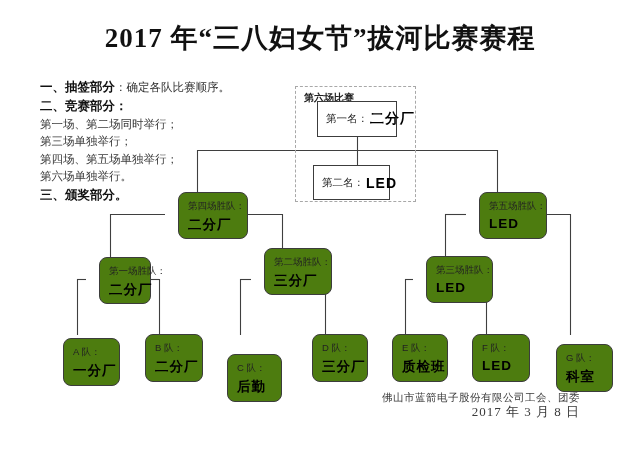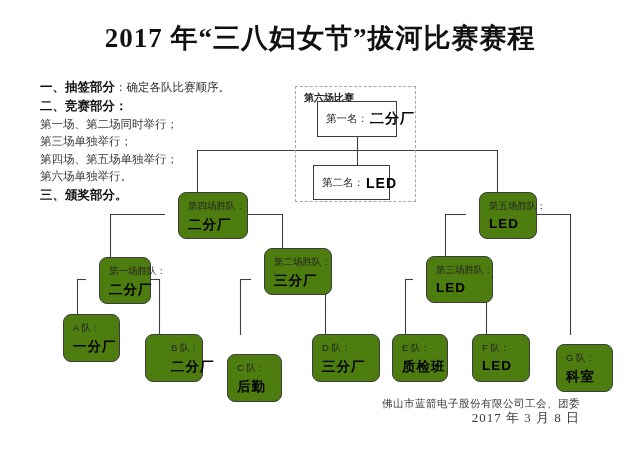--- a/index.html
+++ b/index.html
@@ -34,35 +34,35 @@
   .c1{left:317px;top:101px;width:80px;height:36px;}
   .c2{left:313px;top:165px;width:77px;height:35px;}
   
   .bbox{
     position:absolute;background:#4d7c0f;border:1px solid #3c3c3c;border-radius:8px;
     z-index:3;box-sizing:border-box;margin-left:15px;
   }
   .bbox .lbl{font-size:9.5px;color:#222;padding:7px 0 0 9px;white-space:nowrap;}
   .bbox .team{font-size:13.5px;font-weight:bold;color:#000;padding:3px 0 0 9px;letter-spacing:1px;white-space:nowrap;}
   .w4{left:163px;top:192px;width:70px;height:47px;}
-  .w5{left:464px;top:192px;width:58px;height:47px;}
+  .w5{left:464px;top:192px;width:68px;height:47px;}
   .w1{left:84px;top:257px;width:52px;height:47px;}
   .w2{left:249px;top:248px;width:68px;height:47px;}
   .w3{left:411px;top:256px;width:67px;height:47px;}
-  .tA{left:48px;top:314px;width:57px;height:48px;}
-  .tB{left:130px;top:334px;width:58px;height:48px;padding-left:16px;}
+  .tA{left:48px;top:338px;width:57px;height:48px;}
+  .tB{left:130px;top:334px;width:58px;height:48px;}
   .tC{left:212px;top:354px;width:55px;height:48px;}
-  .tD{left:297px;top:334px;width:68px;height:48px;}
+  .tD{left:297px;top:334px;width:56px;height:48px;}
   .tE{left:377px;top:334px;width:56px;height:48px;}
   .tF{left:457px;top:334px;width:58px;height:48px;}
   .tG{left:541px;top:344px;width:57px;height:48px;}
   
   .footer{
     position:absolute;right:60px;top:391px;text-align:right;
-    font-family:"Liberation Serif",serif;color:#3a3a3a;line-height:14px;margin-top:6px;
+    font-family:"Liberation Serif",serif;color:#3a3a3a;line-height:14px;
   }
   .footer .org{font-size:10.5px;letter-spacing:0.5px;}
   .footer .date{font-size:13px;letter-spacing:1px;}
 </style>
 </head>
 <body>
 
 <div class="page">
 
   <h1 class="title">2017 年“三八妇女节”拔河比赛赛程</h1>

